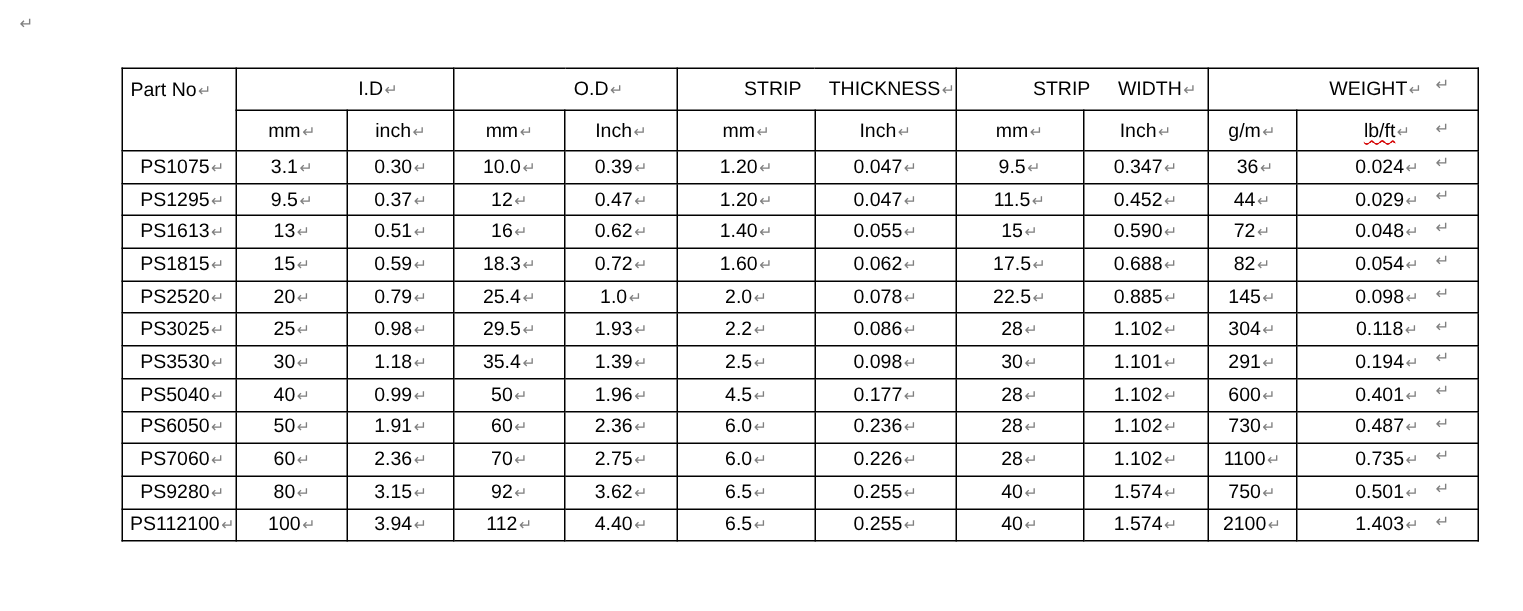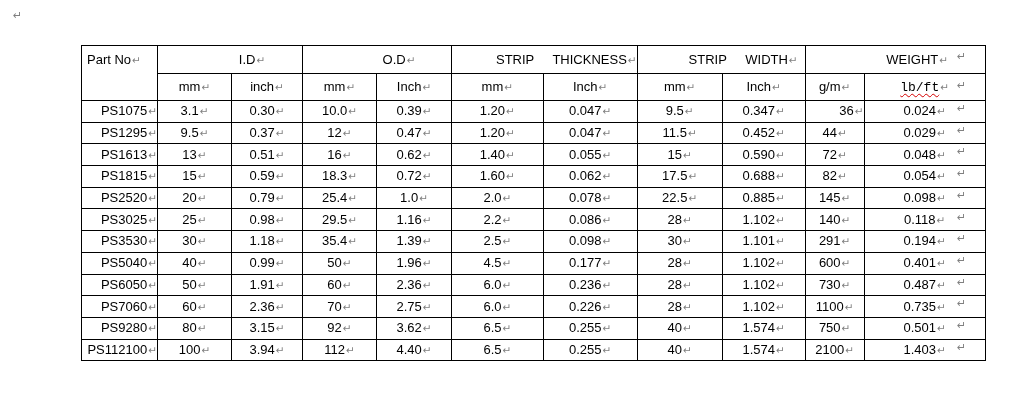--- a/index.html
+++ b/index.html
@@ -59,30 +59,29 @@
   td.c-part {
     text-align: left;
     vertical-align: top;
     padding: 6px 0 0 5px;
   }
   td.grp .gtxt {
     word-spacing: 15px;
     margin-left: 44px;
   }
   td.al {
-    text-align: right;
+    text-align: center;
     padding-left: 4px;
   }
   .sperr {
     text-decoration-line: underline;
     text-decoration-style: wavy;
     text-decoration-color: #d40000;
     text-decoration-thickness: 1px;
     text-underline-offset: 2px;
-    font-family: Liberation Mono, monospace;
   }
   .row-end-marks span {
     position: absolute;
     left: 957px;
   }
 </style>
 </head>
 <body>
 
 <div class="page">
@@ -189,26 +188,26 @@
           <td><span>22.5</span><span class="mark">↵</span></td>
           <td><span>0.885</span><span class="mark">↵</span></td>
           <td><span>145</span><span class="mark">↵</span></td>
           <td><span>0.098</span><span class="mark">↵</span></td>
         </tr>
         <tr>
           <td class="al"><span>PS3025</span><span class="mark">↵</span></td>
           <td><span>25</span><span class="mark">↵</span></td>
           <td><span>0.98</span><span class="mark">↵</span></td>
           <td><span>29.5</span><span class="mark">↵</span></td>
-          <td><span>1.16</span><span class="mark">↵</span></td>
+          <td><span>1.93</span><span class="mark">↵</span></td>
           <td><span>2.2</span><span class="mark">↵</span></td>
           <td><span>0.086</span><span class="mark">↵</span></td>
           <td><span>28</span><span class="mark">↵</span></td>
           <td><span>1.102</span><span class="mark">↵</span></td>
-          <td><span>140</span><span class="mark">↵</span></td>
+          <td><span>304</span><span class="mark">↵</span></td>
           <td><span>0.118</span><span class="mark">↵</span></td>
         </tr>
         <tr>
           <td class="al"><span>PS3530</span><span class="mark">↵</span></td>
           <td><span>30</span><span class="mark">↵</span></td>
           <td><span>1.18</span><span class="mark">↵</span></td>
           <td><span>35.4</span><span class="mark">↵</span></td>
           <td><span>1.39</span><span class="mark">↵</span></td>
           <td><span>2.5</span><span class="mark">↵</span></td>
           <td><span>0.098</span><span class="mark">↵</span></td>

